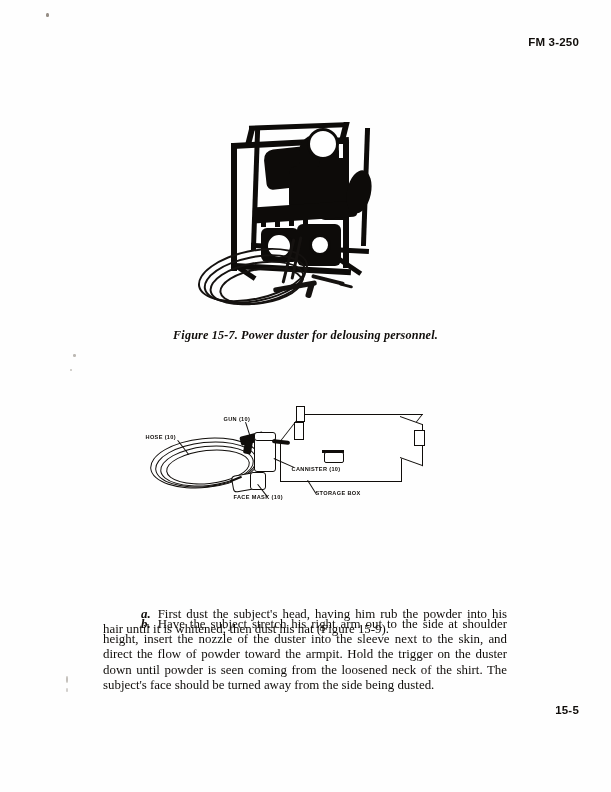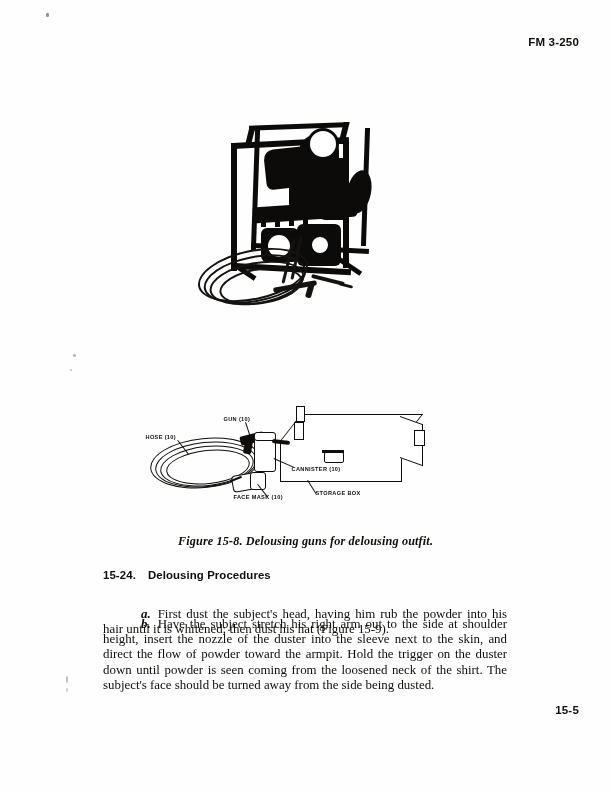--- a/index.html
+++ b/index.html
@@ -185,20 +185,21 @@
       <div class="pd-hose" style="left:28px; top:150px; width:80px;  height:32px; transform:rotate(-9deg);"></div>
 
       <div class="pd-wand" style="left:96px;  top:120px; width:3px; height:46px; transform:rotate(14deg); border-radius:2px;"></div>
       <div class="pd-wand" style="left:104px; top:118px; width:3px; height:44px; transform:rotate(12deg); border-radius:2px;"></div>
 
       <div class="pd-wand" style="left:82px;  top:166px; width:44px; height:5px; transform:rotate(-10deg); border-radius:2px;"></div>
       <div class="pd-wand" style="left:120px; top:160px; width:34px; height:4px; transform:rotate(14deg); border-radius:2px;"></div>
       <div class="pd-wand" style="left:116px; top:164px; width:6px;  height:16px; transform:rotate(16deg); border-radius:2px;"></div>
       <div class="pd-wand" style="left:148px; top:166px; width:14px; height:3px; transform:rotate(14deg); border-radius:2px;"></div>
     </div>
+    <div class="caption">Figure 15-7. Power duster for delousing personnel.</div>
   </div>
 
   <div class="figure-block" id="fig8">
     <div class="figure-art">
 
       <div class="box-face" style="left:134px; top:40px; width:120px; height:40px;"></div>
       <div class="box-face" style="left:134px; top:14px; width:120px; height:26px; border-bottom:none;
                   transform:skewX(-38deg); transform-origin:bottom left;"></div>
       <div class="box-face" style="left:254px; top:16px; width:22px; height:40px; border-left:none;
                   transform:skewY(20deg); transform-origin:top left;"></div>
@@ -228,26 +229,22 @@
       <div class="leader" style="left:128px; top:58px; width:22px; transform:rotate(24deg);"></div>
       <div class="leader" style="left:112px; top:84px; width:16px; transform:rotate(52deg);"></div>
       <div class="leader" style="left:162px; top:80px; width:16px; transform:rotate(58deg);"></div>
 
       <div class="lbl" style="left:0px;   top:34px;">HOSE (10)</div>
       <div class="lbl" style="left:78px;  top:16px;">GUN (10)</div>
       <div class="lbl" style="left:146px; top:66px;">CANNISTER (10)</div>
       <div class="lbl" style="left:88px;  top:94px;">FACE MASK (10)</div>
       <div class="lbl" style="left:170px; top:90px;">STORAGE BOX</div>
     </div>
-    <div class="caption">Figure 15-8. Delousing guns for delousing outfit.</div>
   </div>
 
-  <div class="section-heading">
-    <span class="num">15-24.</span><span>Delousing Procedures</span>
-  </div>
 
   <p class="para" id="para-a">
     <span class="marker">a.</span><span>First dust the subject's head, having him rub the powder into his hair until it is whitened; then dust his hat (Figure 15-9).</span>
   </p>
 
   <p class="para" id="para-b">
     <span class="marker">b.</span><span>Have the subject stretch his right arm out to the side at shoulder height, insert the nozzle of the duster into the sleeve next to the skin, and direct the flow of powder toward the armpit. Hold the trigger on the duster down until powder is seen coming from the loosened neck of the shirt. The subject's face should be turned away from the side being dusted.</span>
   </p>
 
   <div class="page-number">15-5</div>

